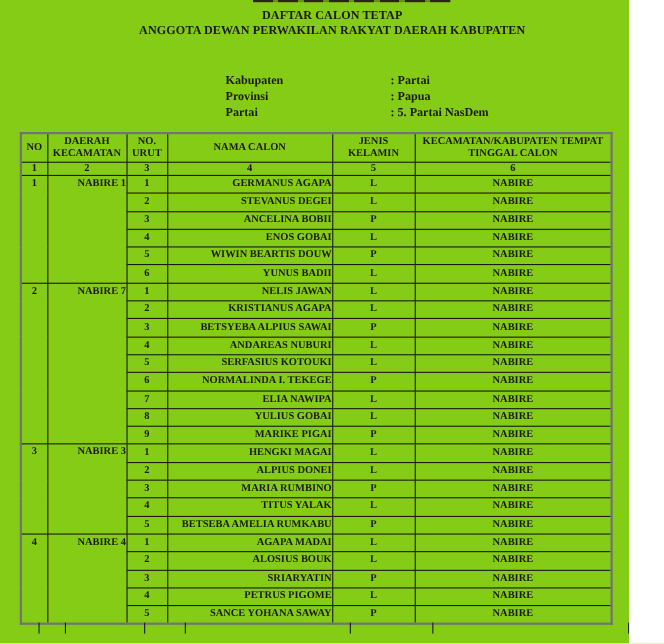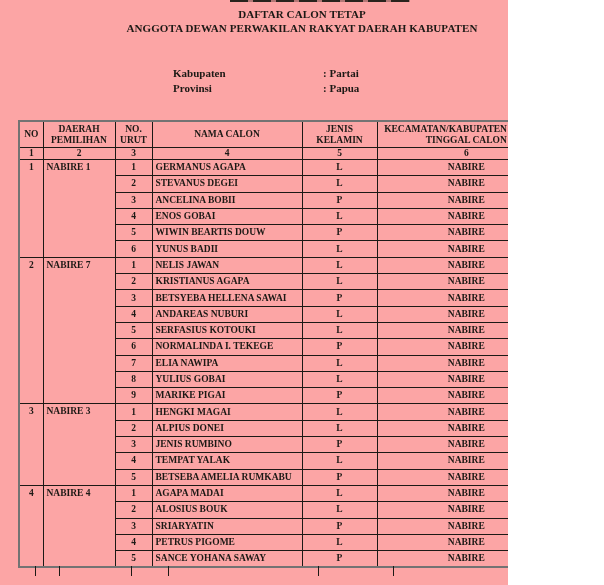--- a/index.html
+++ b/index.html
@@ -1,20 +1,20 @@
 <!DOCTYPE html>
 <html><head>
 <meta charset="utf-8">
 <style>
   html, body { margin: 0; padding: 0; background: #ffffff; }
   .page {
     position: relative;
-    width: 508px;
+    width: 572px;
     height: 585px;
-    background: #fca5a5;
+    background: #84cc16;
     font-family: "Liberation Serif", serif;
     font-weight: bold;
     color: #1c1915;
     overflow: hidden;
   }
   
   .smudge {
     position: absolute;
     top: 0; left: 230px;
     width: 180px; height: 2px;
@@ -30,21 +30,21 @@
     font-size: 11px;
     line-height: 14px;
     letter-spacing: 0.1px;
   }
   .info-block {
     position: absolute;
     top: 66px; left: 173px;
     font-size: 11px;
     line-height: 14.5px;
   }
-  .info-row { display: flex; }
+  .info-row { display: flex; margin-left: 32px; }
   .info-label { width: 150px; }
   table.dct {
     position: absolute;
     top: 120px; left: 18px;
     width: 537px;
     border-collapse: collapse;
     table-layout: fixed;
     border: 2px solid #737373;
     font-family: Liberation Serif, serif;
   }
@@ -63,21 +63,21 @@
     white-space: normal;
     vertical-align: middle;
   }
   tr.nums td { height: 11px; font-size: 9.5px; line-height: 11px; }
   tbody td { height: 15.3px; font-size: 9.5px; line-height: 15px; vertical-align: middle; }
   tbody td.cell-no, tbody td.cell-daerah {
     vertical-align: top;
     line-height: 15.5px;
   }
   tbody td.cell-daerah, tbody td.cell-nama {
-    text-align: left;
+    text-align: right;
     padding-left: 3px;
   }
   .stub {
     position: absolute;
     top: 566px;
     width: 1px;
     height: 10px;
     background: #1c1915;
   }
 </style>
@@ -94,36 +94,40 @@
   </div>
 
   <div class="info-block">
     <div class="info-row">
       <span class="info-label">Kabupaten</span>
       <span class="info-value">: Partai</span>
     </div>
     <div class="info-row">
       <span class="info-label">Provinsi</span>
       <span class="info-value">: Papua</span>
+    </div>
+    <div class="info-row">
+      <span class="info-label">Partai</span>
+      <span class="info-value">: 5. Partai NasDem</span>
     </div>
   </div>
 
   <table class="dct">
     <colgroup>
       <col style="width:24px">
       <col style="width:72px">
       <col style="width:37px">
       <col style="width:150px">
       <col style="width:75px">
       <col style="width:179px">
     </colgroup>
     <thead>
       <tr class="head">
         <th>NO</th>
-        <th>DAERAH PEMILIHAN</th>
+        <th>DAERAH KECAMATAN</th>
         <th>NO. URUT</th>
         <th>NAMA CALON</th>
         <th>JENIS KELAMIN</th>
         <th>KECAMATAN/KABUPATEN TEMPAT TINGGAL CALON</th>
       </tr>
       <tr class="nums">
         <td>1</td>
         <td>2</td>
         <td>3</td>
         <td>4</td>
@@ -179,21 +183,21 @@
           <td class="cell-tempat">NABIRE</td>
         </tr>
         <tr>
           <td class="cell-urut">2</td>
           <td class="cell-nama">KRISTIANUS AGAPA</td>
           <td class="cell-jk">L</td>
           <td class="cell-tempat">NABIRE</td>
         </tr>
         <tr>
           <td class="cell-urut">3</td>
-          <td class="cell-nama">BETSYEBA HELLENA SAWAI</td>
+          <td class="cell-nama">BETSYEBA ALPIUS SAWAI</td>
           <td class="cell-jk">P</td>
           <td class="cell-tempat">NABIRE</td>
         </tr>
         <tr>
           <td class="cell-urut">4</td>
           <td class="cell-nama">ANDAREAS NUBURI</td>
           <td class="cell-jk">L</td>
           <td class="cell-tempat">NABIRE</td>
         </tr>
         <tr>
@@ -235,27 +239,27 @@
           <td class="cell-tempat">NABIRE</td>
         </tr>
         <tr>
           <td class="cell-urut">2</td>
           <td class="cell-nama">ALPIUS DONEI</td>
           <td class="cell-jk">L</td>
           <td class="cell-tempat">NABIRE</td>
         </tr>
         <tr>
           <td class="cell-urut">3</td>
-          <td class="cell-nama">JENIS RUMBINO</td>
+          <td class="cell-nama">MARIA RUMBINO</td>
           <td class="cell-jk">P</td>
           <td class="cell-tempat">NABIRE</td>
         </tr>
         <tr>
           <td class="cell-urut">4</td>
-          <td class="cell-nama">TEMPAT YALAK</td>
+          <td class="cell-nama">TITUS YALAK</td>
           <td class="cell-jk">L</td>
           <td class="cell-tempat">NABIRE</td>
         </tr>
         <tr>
           <td class="cell-urut">5</td>
           <td class="cell-nama">BETSEBA AMELIA RUMKABU</td>
           <td class="cell-jk">P</td>
           <td class="cell-tempat">NABIRE</td>
         </tr>
         <tr>

